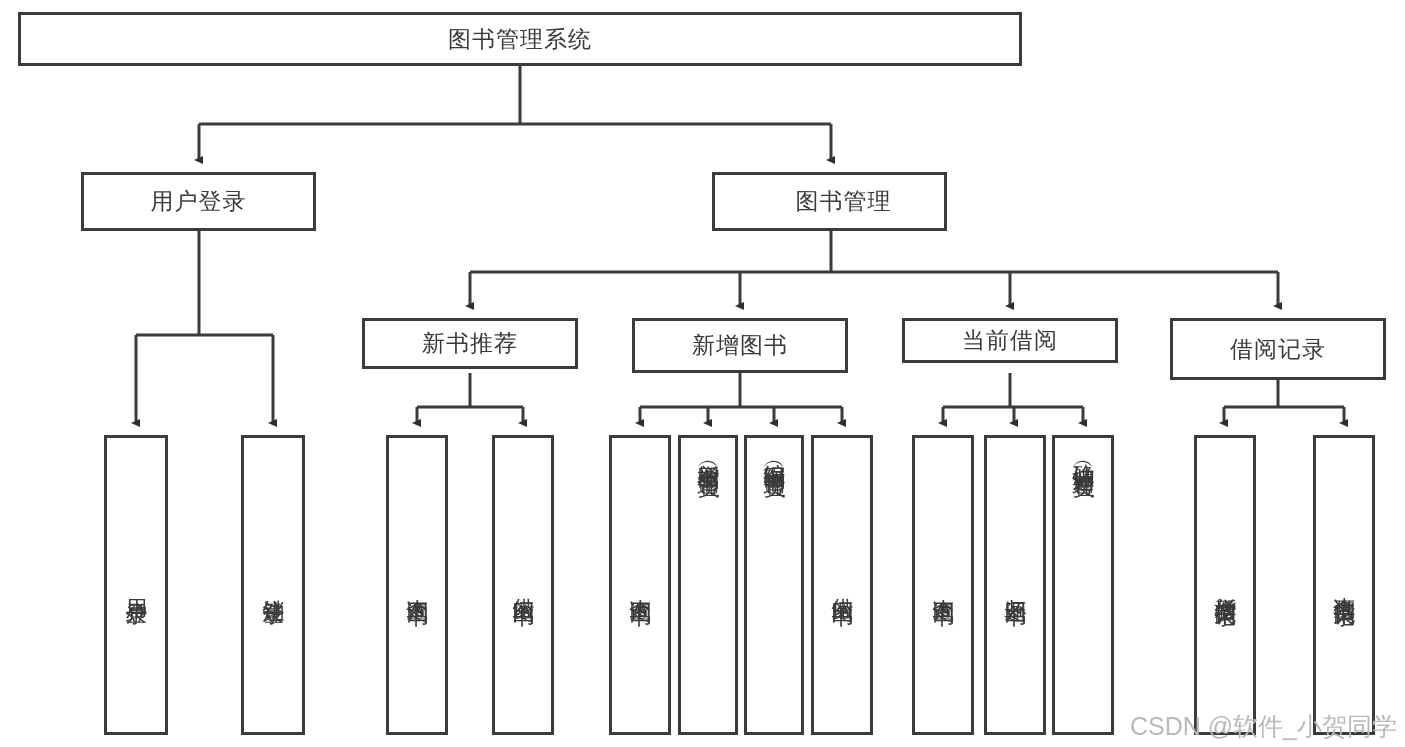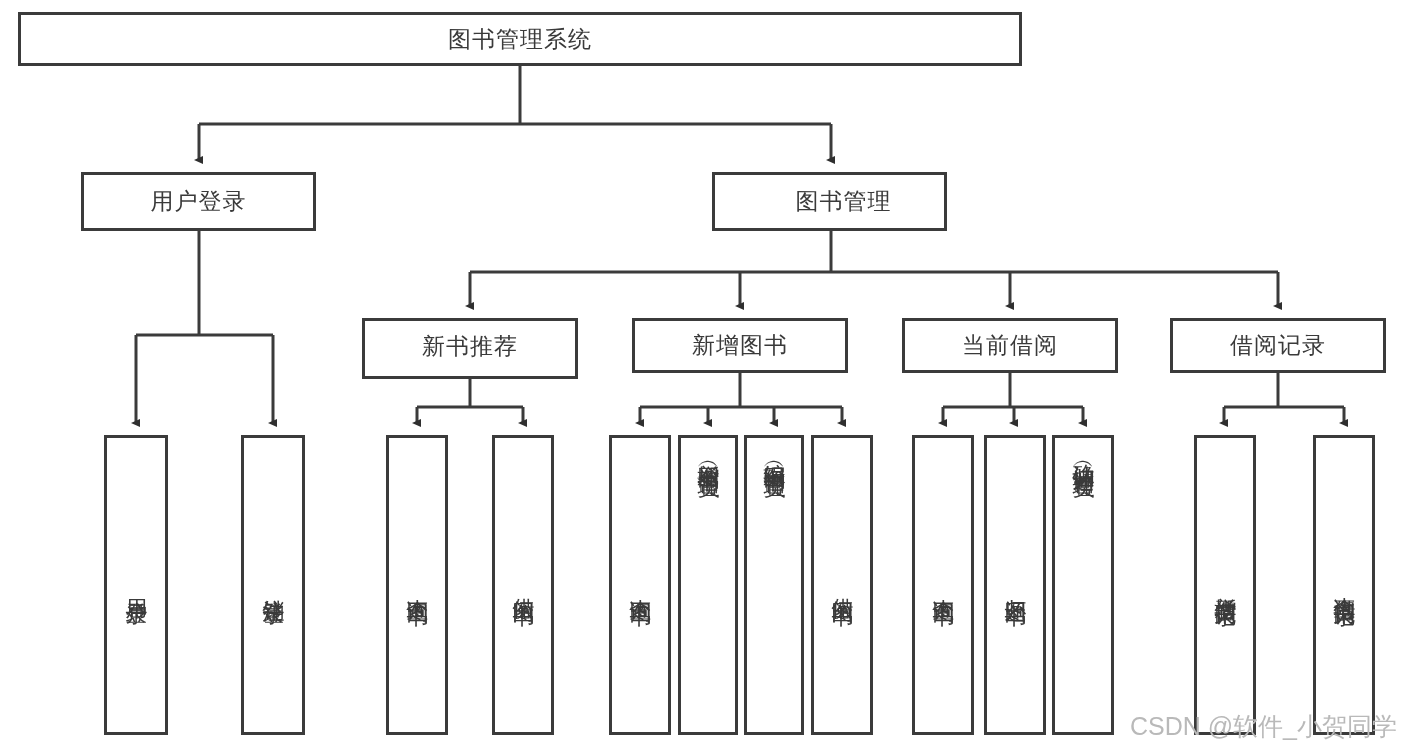--- a/index.html
+++ b/index.html
@@ -130,30 +130,30 @@
     <span class="node-label">图书管理系统</span>
   </div>
 
   <div class="node" style="left:81px; top:172px; width:235px; height:59px;">
     <span class="node-label">用户登录</span>
   </div>
   <div class="node" style="left:712px; top:172px; width:235px; height:59px;padding-left:28px;">
     <span class="node-label">图书管理</span>
   </div>
 
-  <div class="node" style="left:362px; top:318px; width:216px; height:61px;font-family:Liberation Mono, monospace;">
+  <div class="node" style="left:362px; top:318px; width:216px; height:51px;">
     <span class="node-label">新书推荐</span>
   </div>
   <div class="node" style="left:632px; top:318px; width:216px; height:55px;">
     <span class="node-label">新增图书</span>
   </div>
-  <div class="node" style="left:902px; top:318px; width:216px; height:55px;">
+  <div class="node" style="left:902px; top:318px; width:216px; height:45px;">
     <span class="node-label">当前借阅</span>
   </div>
-  <div class="node" style="left:1170px; top:318px; width:216px; height:55px;">
+  <div class="node" style="left:1170px; top:318px; width:216px; height:62px;">
     <span class="node-label">借阅记录</span>
   </div>
 
   <div class="node leaf centered" style="left:104px; top:435px; width:64px; height:300px;">
     <span class="leaf-label">用户登录</span>
   </div>
   <div class="node leaf centered" style="left:241px; top:435px; width:64px; height:300px;">
     <span class="leaf-label">注销登录</span>
   </div>
 

